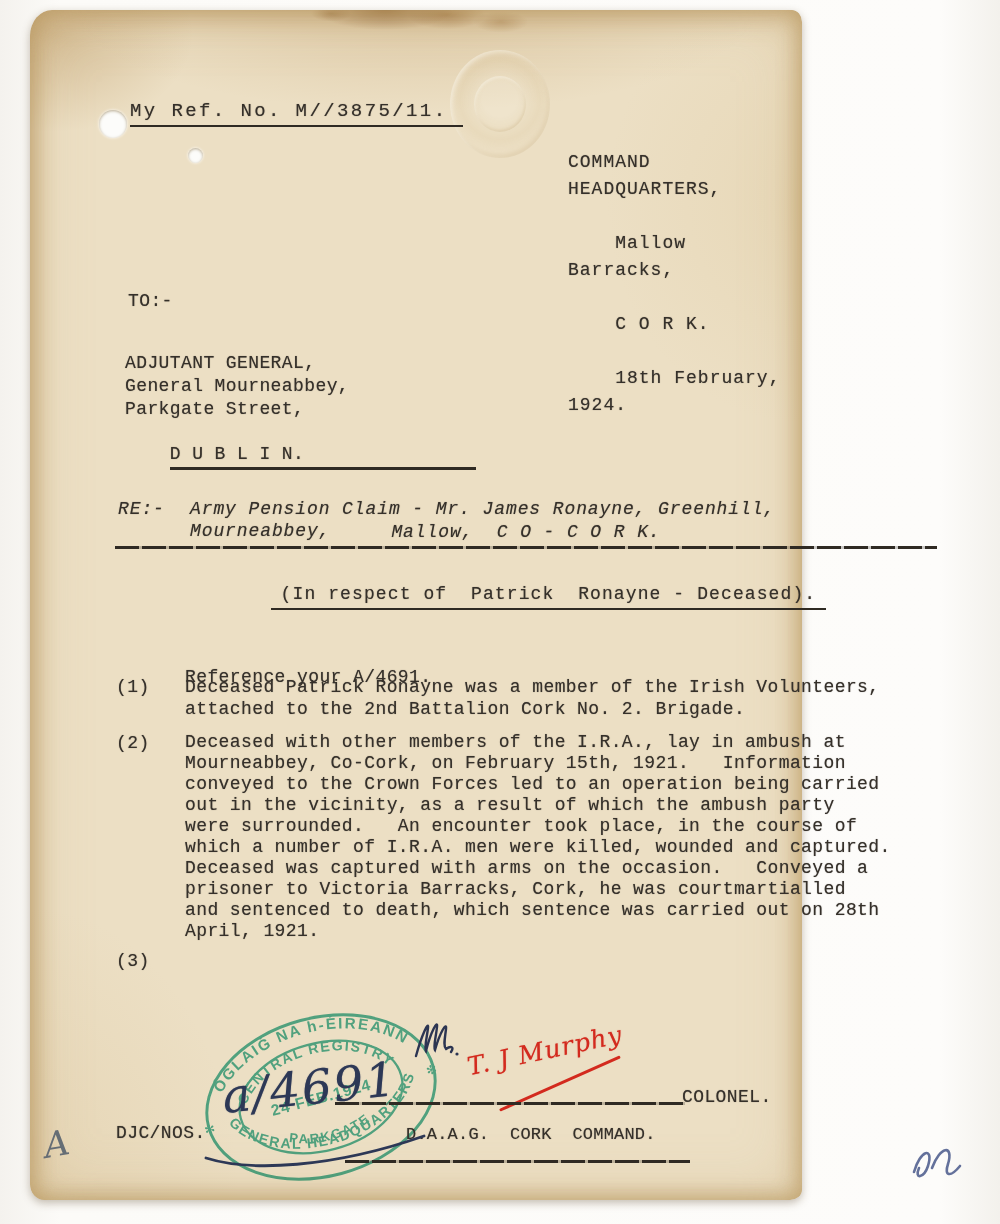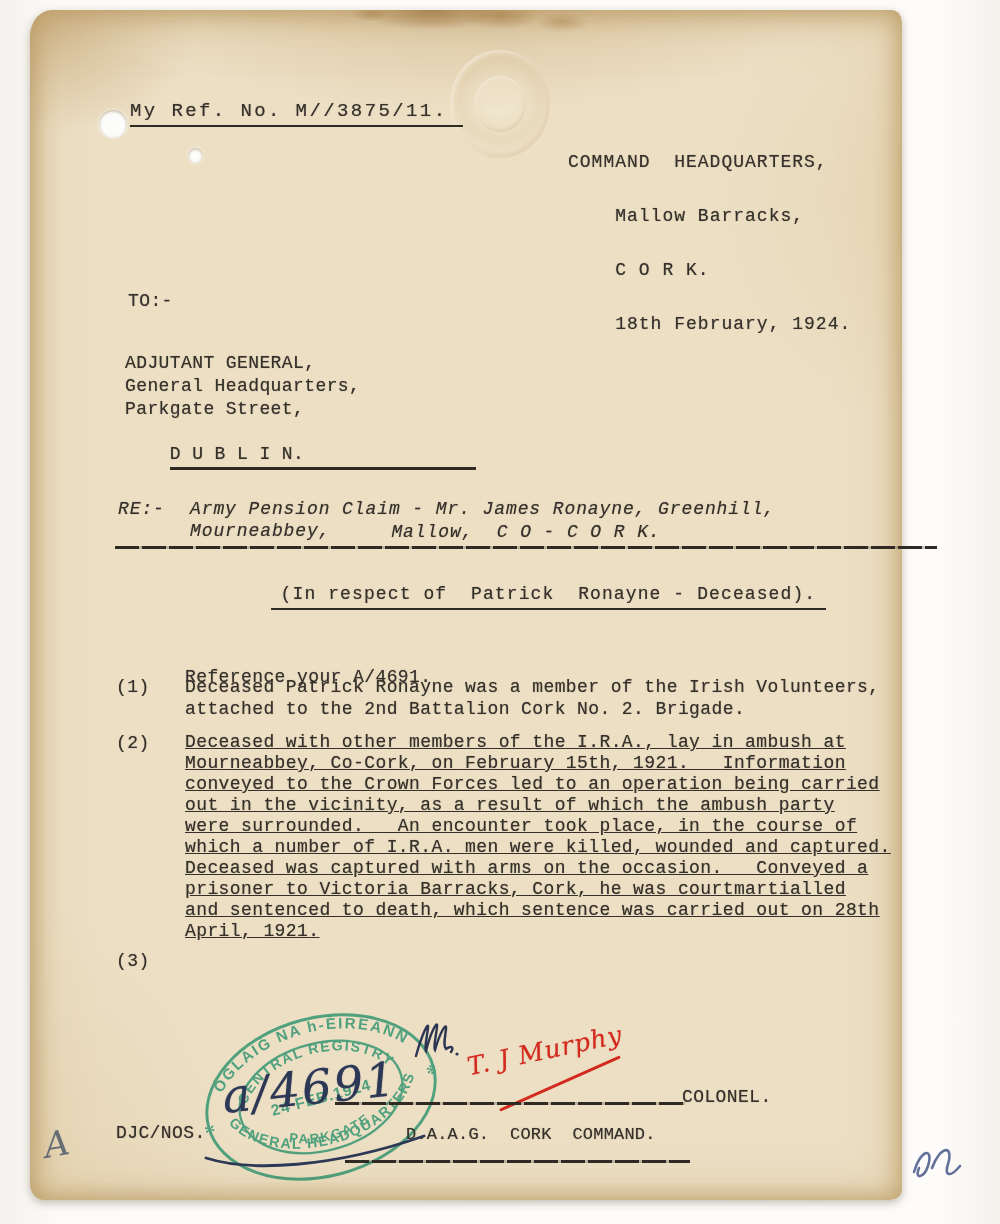--- a/index.html
+++ b/index.html
@@ -2,21 +2,21 @@
 <html><head>
 <meta charset="utf-8">
 <style>
   html,body{margin:0;padding:0;}
   body{
     width:1000px;height:1224px;position:relative;overflow:hidden;
     background:linear-gradient(90deg,#f4f2ee 0%,#fcfbf8 6%,#fdfcfa 94%,#f3f1ec 100%);
     font-family:"Liberation Mono","DejaVu Sans Mono",monospace;
   }
   .paper{
-    position:absolute;left:30px;top:10px;width:872px;height:1190px;
+    position:absolute;left:30px;top:10px;width:772px;height:1190px;
     background-color:#ecdfc4;
     background-image:
       radial-gradient(95px 28px at 46% 0%, rgba(112,64,18,.55), rgba(112,64,18,0) 72%),
       radial-gradient(55px 20px at 54% 0.4%, rgba(128,78,26,.45), transparent 72%),
       radial-gradient(38px 15px at 61% 1%, rgba(138,90,34,.32), transparent 72%),
       radial-gradient(28px 11px at 39% 0.3%, rgba(118,70,22,.38), transparent 72%),
       radial-gradient(440px 130px at 50% 0%, rgba(172,128,64,.22), transparent 78%),
       radial-gradient(300px 420px at 0% 100%, rgba(206,178,126,.22), transparent 70%),
       radial-gradient(280px 320px at 100% 16%, rgba(214,190,140,.22), transparent 70%),
       radial-gradient(200px 140px at 3% 2%, rgba(170,128,66,.35), transparent 70%);
@@ -79,42 +79,42 @@
   <div class="typed ref-line" style="left:100px;top:90px;">My Ref. No. M//3875/11.</div>
 
   <div class="typed letterhead" style="left:538px;top:139px;"><span>COMMAND  HEADQUARTERS,</span><br>
     <span>Mallow Barracks,</span><br>
     <span>C O R K.</span><br>
     <span>18th February, 1924.</span>
   </div>
 
   <div class="typed" style="left:98px;top:280px;">TO:-</div>
   <div class="typed recipient" style="left:95px;top:342px;">ADJUTANT GENERAL,
-General Headquarters,
+General Mourneabbey,
 Parkgate Street,</div>
   <div class="typed" style="left:95px;top:411px;">
     <span class="dublin">D U B L I N.</span>
   </div>
 
   <div class="typed subject" style="left:88px;top:488px;">RE:-</div>
   <div class="typed subject centerbox" style="left:85px;top:511px;width:822px;">Mallow,  C O - C O R K.</div>
   <div class="typed subject" style="left:160px;top:488px;">Army Pension Claim - Mr. James Ronayne, Greenhill, Mourneabbey,</div>
   <div class="rule" style="left:85px;top:536px;width:822px;"></div>
   <div class="typed centerbox" style="left:85px;top:551px;width:822px;">
     <span class="sub-underlined">(In respect of  Patrick  Ronayne - Deceased).</span>
   </div>
 
   <div class="typed" style="left:155px;top:656px;">Reference your A/4691.</div>
 
   <div class="typed" style="left:86px;top:666px;">(1)</div>
   <div class="typed" style="left:155px;top:666px;width:730px;">Deceased Patrick Ronayne was a member of the Irish Volunteers,
 attached to the 2nd Battalion Cork No. 2. Brigade.</div>
 
   <div class="typed" style="left:86px;top:722px;">(2)</div>
-  <div class="typed p2" style="left:155px;top:722px;width:740px;text-decoration:underline;">Deceased with other members of the I.R.A., lay in ambush at
+  <div class="typed p2" style="left:155px;top:722px;width:740px;">Deceased with other members of the I.R.A., lay in ambush at
 Mourneabbey, Co-Cork, on February 15th, 1921.   Information
 conveyed to the Crown Forces led to an operation being carried
 out in the vicinity, as a result of which the ambush party
 were surrounded.   An encounter took place, in the course of
 which a number of I.R.A. men were killed, wounded and captured.
 Deceased was captured with arms on the occasion.   Conveyed a
 prisoner to Victoria Barracks, Cork, he was courtmartialled
 and sentenced to death, which sentence was carried out on 28th
 April, 1921.</div>
 

